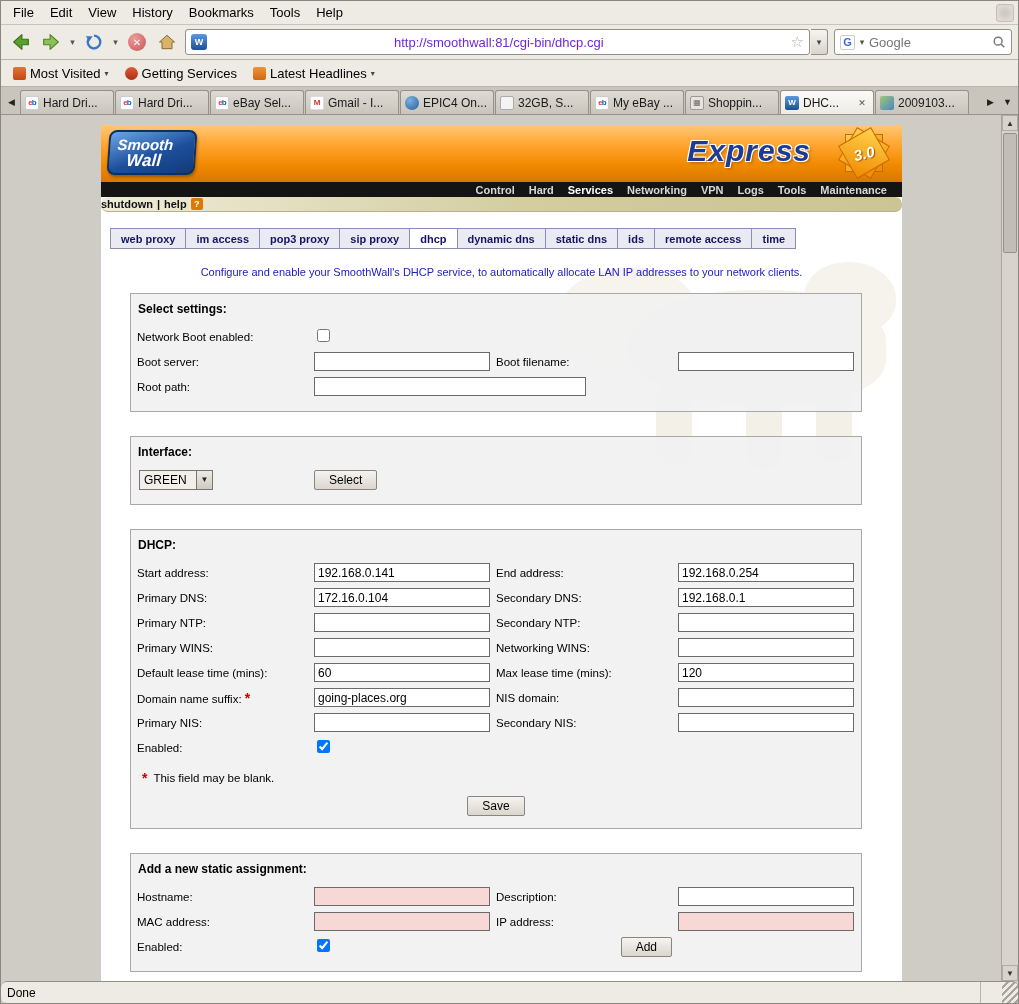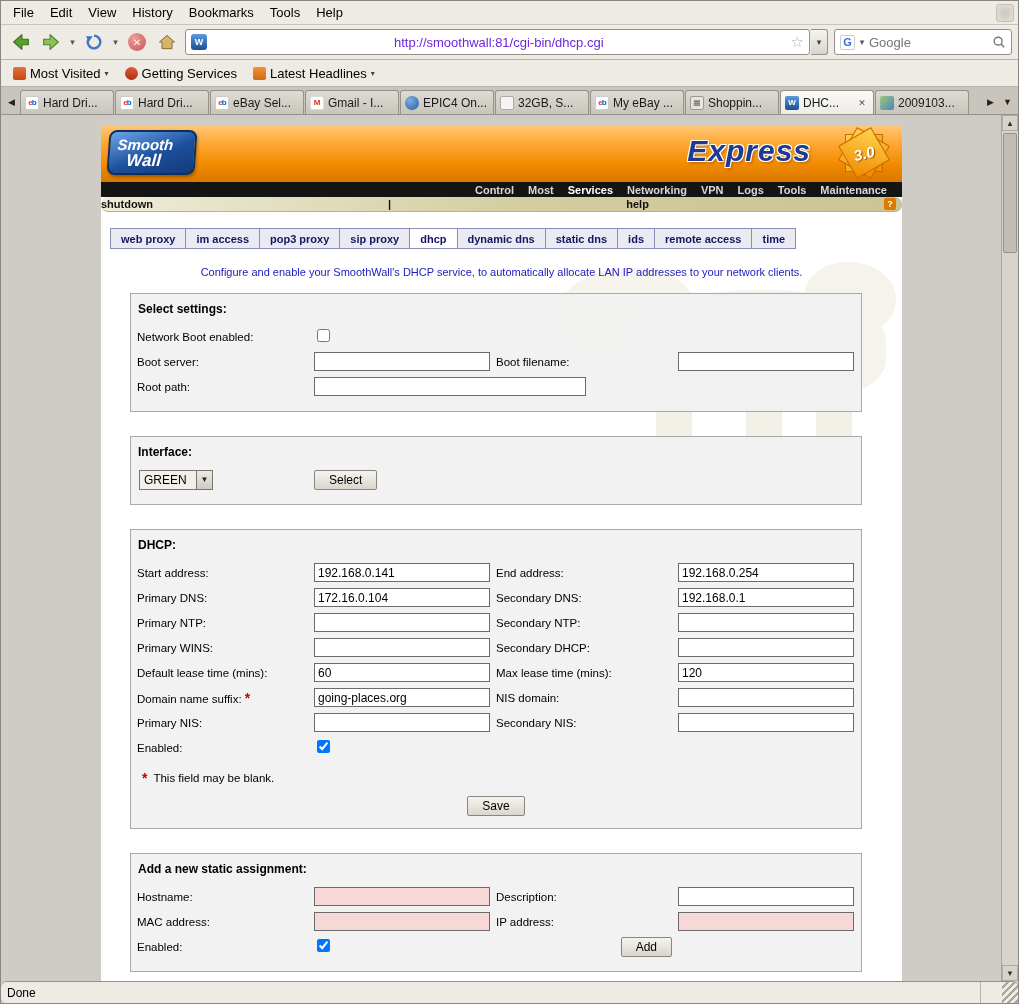--- a/index.html
+++ b/index.html
@@ -72,21 +72,21 @@
   .sw-logo .l2 { padding-left:10px; font-size:17px; }
   .sw-brand { position:absolute; right:91px; top:9px; font-size:30px; font-weight:bold; font-style:italic; color:#1e3a96; letter-spacing:1px; text-shadow:1px 1px 0 #ffe, -1px -1px 0 #ffe, 1px -1px 0 #ffe, -1px 1px 0 #ffe, 2px 2px 3px rgba(120,60,0,.5); }
   .burst { position:absolute; right:10px; top:0; width:56px; height:56px; }
   .burst i { position:absolute; inset:9px; background:linear-gradient(135deg,#ffd24d,#f08a00); border:1px solid #c96c00; }
   .burst i:nth-child(2){ transform:rotate(30deg); }
   .burst i:nth-child(3){ transform:rotate(60deg); }
   .burst .ver { position:absolute; inset:0; display:flex; align-items:center; justify-content:center; color:#fff; font-weight:bold; font-style:italic; font-size:15px; transform:rotate(-14deg); text-shadow:1px 1px 1px #a55c00; }
   .sw-nav { height:15px; background:#141414; display:flex; justify-content:flex-end; align-items:center; padding-right:8px; font-size:11px; font-weight:bold; }
   .sw-nav span { padding:0 7px; color:#d8d8d8; }
   .sw-nav span.active { color:#fff; }
-  .tanbar { height:15px; background:linear-gradient(to right,#efecd8,#d2cc9e 55%,#cbc494); display:flex; justify-content:space-between; align-items:center; gap:4px; padding-right:6px; font-size:11px; font-weight:bold; color:#111; border-bottom:1px solid #b8b28a;border-radius:7px; }
+  .tanbar { height:15px; background:linear-gradient(to right,#efecd8,#d2cc9e 55%,#cbc494); display:flex; justify-content:flex-start; align-items:center; gap:4px; padding-right:6px; font-size:11px; font-weight:bold; color:#111; border-bottom:1px solid #b8b28a;border-radius:7px; }
   .help-box { width:12px; height:12px; background:#e07800; color:#fff; font-size:9px; font-weight:bold; display:flex; align-items:center; justify-content:center; border-radius:2px; }
 
   .page-body { position:relative; padding-top:16px; }
 
   
   .bears { position:absolute; top:52px; right:10px; width:330px; height:230px; z-index:0; opacity:.8; }
   .bear-body { position:absolute; right:6px; top:26px; width:260px; height:115px; background:#f4f0e8; border-radius:52% 46% 40% 52%; }
   .bear-head { position:absolute; right:-4px; top:-2px; width:92px; height:72px; background:#f4f0e8; border-radius:48% 52% 46% 54%; }
   .bear-leg { position:absolute; width:36px; height:78px; background:#f1ede3; border-radius:12px; top:120px; }
   .bl1 { right:40px; } .bl2 { right:110px; top:128px; } .bl3 { right:200px; top:122px; }
@@ -260,21 +260,21 @@
         <div class="burst">
           <i></i>
             <i></i>
             <i></i>
           <span class="ver">3.0</span>
         </div>
       </div>
 
       <div class="sw-nav">
         <span>Control</span>
-        <span>Most</span>
+        <span>Hard</span>
         <span class="active">Services</span>
         <span>Networking</span>
         <span>VPN</span>
         <span>Logs</span>
         <span>Tools</span>
         <span>Maintenance</span>
       </div>
 
       <div class="tanbar">
         <span>shutdown</span>
@@ -357,21 +357,21 @@
           </div>
           <div class="frow">
             <label>Primary NTP:</label>
             <span><input class="txt" value="" style=""></span>
             <label>Secondary NTP:</label>
             <span><input class="txt" value="" style=""></span>
           </div>
           <div class="frow">
             <label>Primary WINS:</label>
             <span><input class="txt" value="" style=""></span>
-            <label>Secondary DHCP:</label>
+            <label>Networking WINS:</label>
             <span><input class="txt" value="" style=""></span>
           </div>
           <div class="frow">
             <label>Default lease time (mins):</label>
             <span><input class="txt" value="60" style=""></span>
             <label>Max lease time (mins):</label>
             <span><input class="txt" value="120" style=""></span>
           </div>
           <div class="frow">
             <span>

